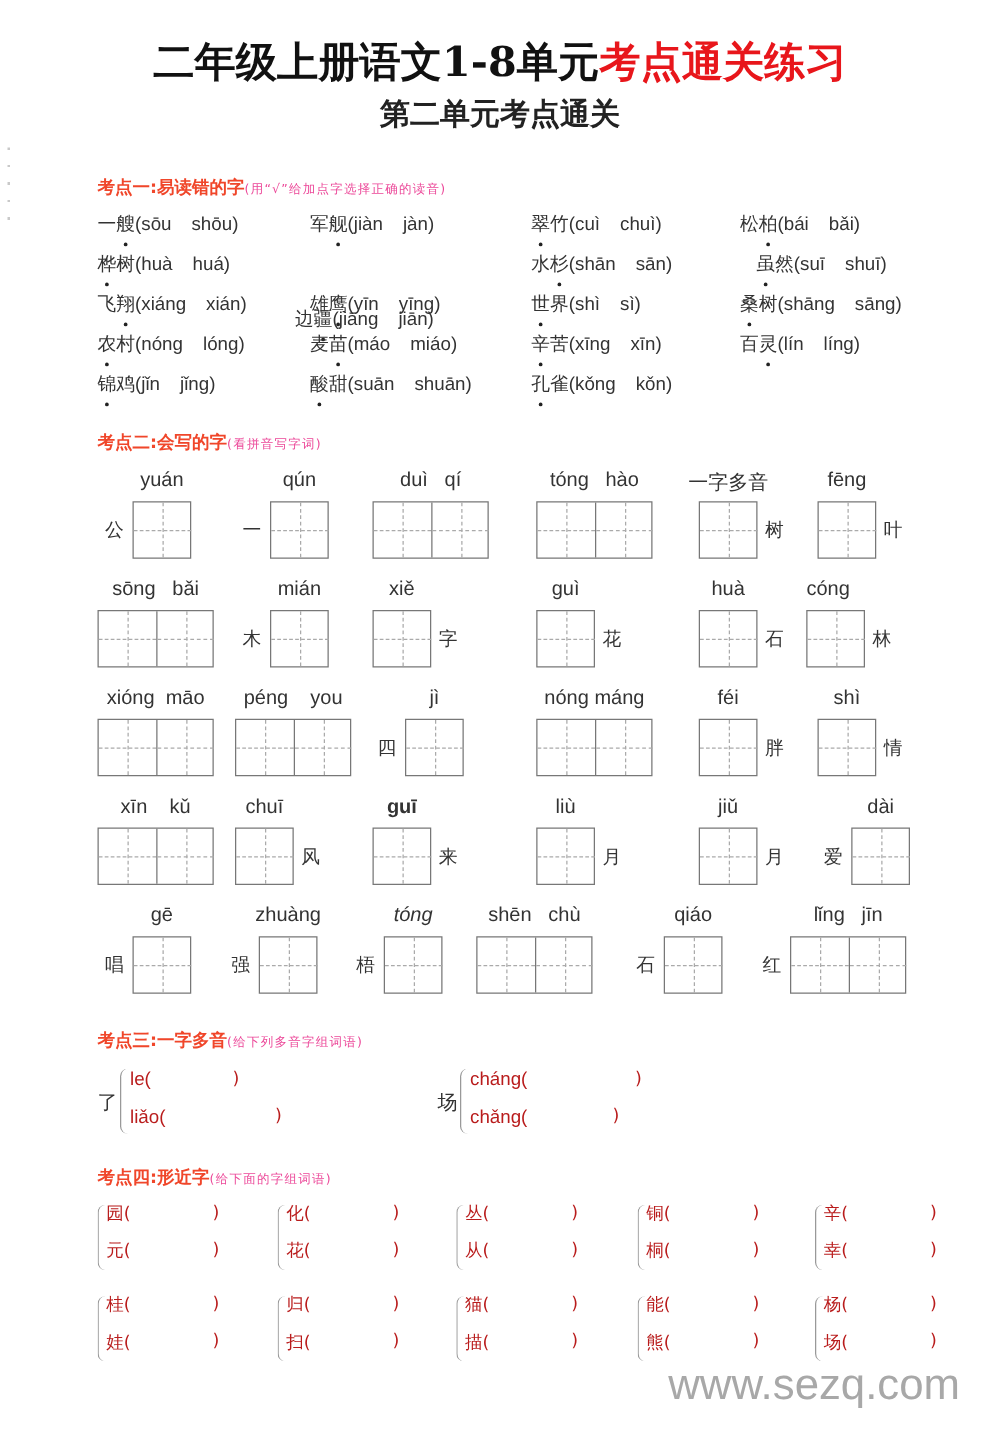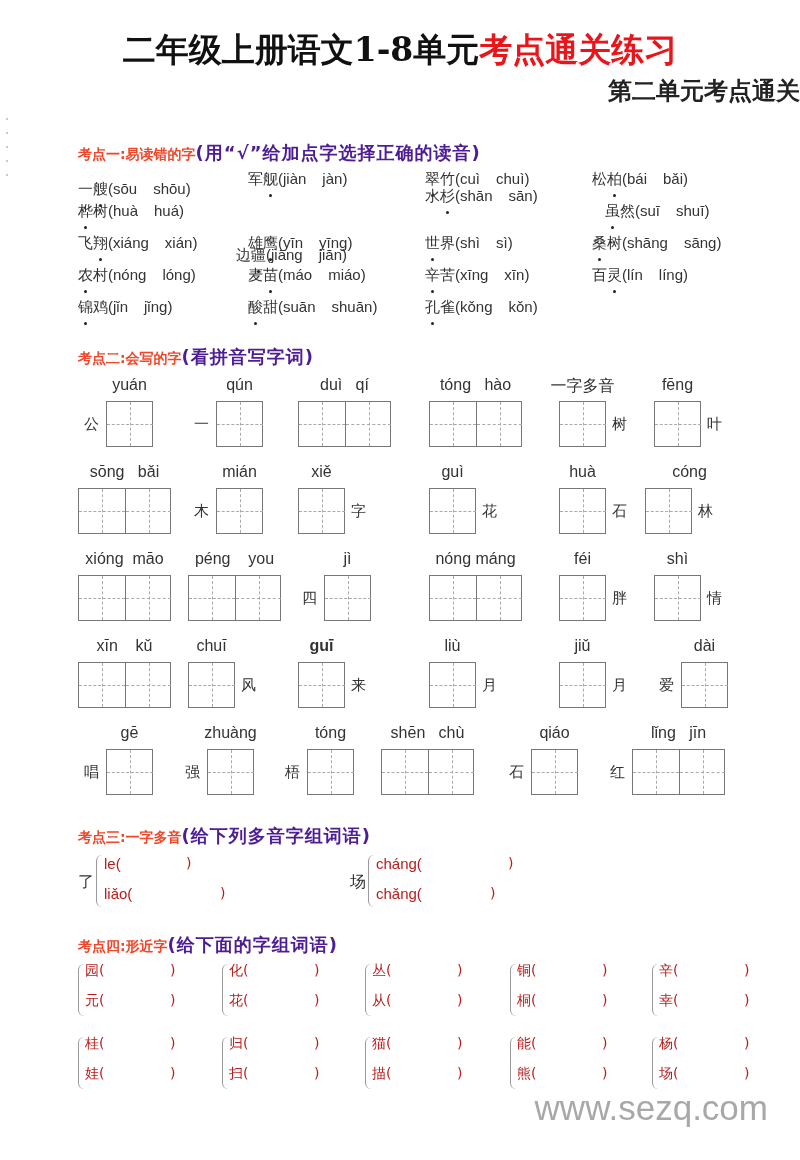--- a/index.html
+++ b/index.html
@@ -2,24 +2,24 @@
 <html><head>
 <meta charset="utf-8">
 <style>
   html, body { margin:0; padding:0; background:#ffffff; }
   body { width:800px; height:1160px; position:relative; overflow:hidden;
          font-family:"DejaVu Sans", sans-serif; color:#2a2a2a; }
   .abs { position:absolute; }
   .title { left:0; width:800px; top:28px; text-align:center; font-family:"DejaVu Serif", serif;
            font-weight:bold; font-size:33px; color:#111; letter-spacing:0px; }
   .title .red { color:#e8161b; }
-  .subtitle { left:0; width:800px; top:75px; text-align:right; font-family:"DejaVu Serif", serif;
+  .subtitle { left:0; width:800px; top:75px; text-align:center; font-family:"DejaVu Serif", serif;
               font-weight:bold; font-size:24px; color:#222; }
   .sec-head { font-size:14px; font-weight:bold; color:#f0462a; white-space:nowrap; }
-  .sec-head .hint { color:#4c1d95; font-weight:bold; font-size:18px; letter-spacing:1px; }
+  .sec-head .hint { color:#ec4899; font-weight:normal; font-size:10px; letter-spacing:1px; }
   .edge-mark { left:6px; top:118px; width:2px; height:70px;
                background:repeating-linear-gradient(#c9c9c9 0 2px, transparent 2px 14px); }
 
   
   .s1-item { font-size:15px; white-space:nowrap; color:#333; }
   .s1-item .w { position:relative; display:inline-block; }
   .s1-item .dot { position:absolute; bottom:-8px; left:50%; width:3px; height:3px; margin-left:-1.5px;
                   background:#222; border-radius:50%; }
   .s1-item .py { font-family:"Liberation Sans", sans-serif; font-size:15px; color:#333; }
   .s1-item .gap { display:inline-block; width:16px; }
@@ -46,32 +46,32 @@
 </head>
 <body>
 
 <div class="abs edge-mark"></div>
 
 <div class="abs title"><span>二年级上册语文1-8单元</span><span class="red">考点通关练习</span></div>
 <div class="abs subtitle">第二单元考点通关</div>
 
 <div class="abs sec-head" style="left:78px;top:141px;"><span>考点一:易读错的字</span><span class="hint">(用“√”给加点字选择正确的读音)</span></div>
 <div id="s1">
-    <div class="abs s1-item" style="left: 78px; top: 170px; margin-top: 10px;"><span class="w">一</span><span class="w">艘<span class="dot"></span></span><span class="py">(<span>sōu</span><span class="gap"></span><span>shōu</span>)</span></div>
+    <div class="abs s1-item" style="left: 78px; top: 170px;"><span class="w">一</span><span class="w">艘<span class="dot"></span></span><span class="py">(<span>sōu</span><span class="gap"></span><span>shōu</span>)</span></div>
     <div class="abs s1-item" style="left: 78px; top: 202px;"><span class="w">桦<span class="dot"></span></span><span class="w">树</span><span class="py">(<span>huà</span><span class="gap"></span><span>huá</span>)</span></div>
     <div class="abs s1-item" style="left: 78px; top: 234px;"><span class="w">飞</span><span class="w">翔<span class="dot"></span></span><span class="py">(<span>xiáng</span><span class="gap"></span><span>xián</span>)</span></div>
     <div class="abs s1-item" style="left: 78px; top: 266px;"><span class="w">农<span class="dot"></span></span><span class="w">村</span><span class="py">(<span>nóng</span><span class="gap"></span><span>lóng</span>)</span></div>
     <div class="abs s1-item" style="left: 78px; top: 298px;"><span class="w">锦<span class="dot"></span></span><span class="w">鸡</span><span class="py">(<span>jǐn</span><span class="gap"></span><span>jǐng</span>)</span></div>
     <div class="abs s1-item" style="left: 248px; top: 170px;"><span class="w">军</span><span class="w">舰<span class="dot"></span></span><span class="py">(<span>jiàn</span><span class="gap"></span><span>jàn</span>)</span></div>
     <div class="abs s1-item" style="left: 236px; top: 202px; margin-top: 44px;"><span class="w">边</span><span class="w">疆<span class="dot"></span></span><span class="py">(<span>jiāng</span><span class="gap"></span><span>jiān</span>)</span></div>
     <div class="abs s1-item" style="left: 248px; top: 234px;"><span class="w">雄</span><span class="w">鹰<span class="dot"></span></span><span class="py">(<span>yīn</span><span class="gap"></span><span>yīng</span>)</span></div>
     <div class="abs s1-item" style="left: 248px; top: 266px;"><span class="w">麦</span><span class="w">苗<span class="dot"></span></span><span class="py">(<span>máo</span><span class="gap"></span><span>miáo</span>)</span></div>
     <div class="abs s1-item" style="left: 248px; top: 298px;"><span class="w">酸<span class="dot"></span></span><span class="w">甜</span><span class="py">(<span>suān</span><span class="gap"></span><span>shuān</span>)</span></div>
     <div class="abs s1-item" style="left: 425px; top: 170px;"><span class="w">翠<span class="dot"></span></span><span class="w">竹</span><span class="py">(<span>cuì</span><span class="gap"></span><span>chuì</span>)</span></div>
-    <div class="abs s1-item" style="left: 425px; top: 187px;"><span class="w">水</span><span class="w">杉<span class="dot"></span></span><span class="py">(<span>shān</span><span class="gap"></span><span>sān</span>)</span></div>
+    <div class="abs s1-item" style="left: 425px; top: 202px;"><span class="w">水</span><span class="w">杉<span class="dot"></span></span><span class="py">(<span>shān</span><span class="gap"></span><span>sān</span>)</span></div>
     <div class="abs s1-item" style="left: 425px; top: 234px;"><span class="w">世<span class="dot"></span></span><span class="w">界</span><span class="py">(<span>shì</span><span class="gap"></span><span>sì</span>)</span></div>
     <div class="abs s1-item" style="left: 425px; top: 266px; text-align: right;"><span class="w">辛<span class="dot"></span></span><span class="w">苦</span><span class="py">(<span>xīng</span><span class="gap"></span><span>xīn</span>)</span></div>
     <div class="abs s1-item" style="left: 425px; top: 298px;"><span class="w">孔<span class="dot"></span></span><span class="w">雀</span><span class="py">(<span>kǒng</span><span class="gap"></span><span>kǒn</span>)</span></div>
     <div class="abs s1-item" style="left: 592px; top: 170px;"><span class="w">松</span><span class="w">柏<span class="dot"></span></span><span class="py">(<span>bái</span><span class="gap"></span><span>bǎi</span>)</span></div>
     <div class="abs s1-item" style="left: 605px; top: 202px;"><span class="w">虽<span class="dot"></span></span><span class="w">然</span><span class="py">(<span>suī</span><span class="gap"></span><span>shuī</span>)</span></div>
     <div class="abs s1-item" style="left: 592px; top: 234px;"><span class="w">桑<span class="dot"></span></span><span class="w">树</span><span class="py">(<span>shāng</span><span class="gap"></span><span>sāng</span>)</span></div>
     <div class="abs s1-item" style="left: 592px; top: 266px;"><span class="w">百</span><span class="w">灵<span class="dot"></span></span><span class="py">(<span>lín</span><span class="gap"></span><span>líng</span>)</span></div>
   </div>
 
 <div class="abs sec-head" style="left:78px;top:345px;"><span>考点二:会写的字</span><span class="hint">(看拼音写字词)</span></div>
@@ -127,21 +127,21 @@
     <div class="py2" style="left: 419px; width: 67px; top: 463px; white-space: pre;">guì</div>
     <div class="hz" style="left: 482px; top: 502px;">花</div>
     <div class="box" style="left: 559px; top: 488px; width: 47px;">
       <div class="cell" style="left: 0px;"></div>
     </div>
     <div class="py2" style="left: 549px; width: 67px; top: 463px; white-space: pre;">huà</div>
     <div class="hz" style="left: 612px; top: 502px;">石</div>
     <div class="box" style="left: 645px; top: 488px; width: 47px;">
       <div class="cell" style="left: 0px;"></div>
     </div>
-    <div class="py2" style="left: 656px; width: 67px; top: 463px; white-space: pre;">cóng</div>
+    <div class="py2" style="left: 629px; width: 67px; top: 463px; white-space: pre;">cóng</div>
     <div class="hz" style="left: 698px; top: 502px;">林</div>
     <div class="box" style="left: 78px; top: 575px; width: 93px;">
       <div class="cell" style="left: 0px;"></div>
       <div class="cell" style="left: 46px;"></div>
     </div>
     <div class="py2" style="left: 68px; width: 113px; top: 550px; white-space: pre;">xióng  māo</div>
     <div class="box" style="left: 188px; top: 575px; width: 93px;">
       <div class="cell" style="left: 0px;"></div>
       <div class="cell" style="left: 46px;"></div>
     </div>
@@ -202,21 +202,21 @@
     <div class="py2" style="left: 96px; width: 67px; top: 724px; white-space: pre;">gē</div>
     <div class="hz" style="left: 84px; top: 763px;">唱</div>
     <div class="box" style="left: 207px; top: 749px; width: 47px;">
       <div class="cell" style="left: 0px;"></div>
     </div>
     <div class="py2" style="left: 197px; width: 67px; top: 724px; white-space: pre;">zhuàng</div>
     <div class="hz" style="left: 185px; top: 763px;">强</div>
     <div class="box" style="left: 307px; top: 749px; width: 47px;">
       <div class="cell" style="left: 0px;"></div>
     </div>
-    <div class="py2" style="left: 297px; width: 67px; top: 724px; white-space: pre;">tóng</div>
+    <div class="py2" style="left: 297px; width: 67px; top: 724px; white-space: pre; font-style: italic;">tóng</div>
     <div class="hz" style="left: 285px; top: 763px;">梧</div>
     <div class="box" style="left: 381px; top: 749px; width: 93px;">
       <div class="cell" style="left: 0px;"></div>
       <div class="cell" style="left: 46px;"></div>
     </div>
     <div class="py2" style="left: 371px; width: 113px; top: 724px; white-space: pre;">shēn   chù</div>
     <div class="box" style="left: 531px; top: 749px; width: 47px;">
       <div class="cell" style="left: 0px;"></div>
     </div>
     <div class="py2" style="left: 521px; width: 67px; top: 724px; white-space: pre;">qiáo</div>

